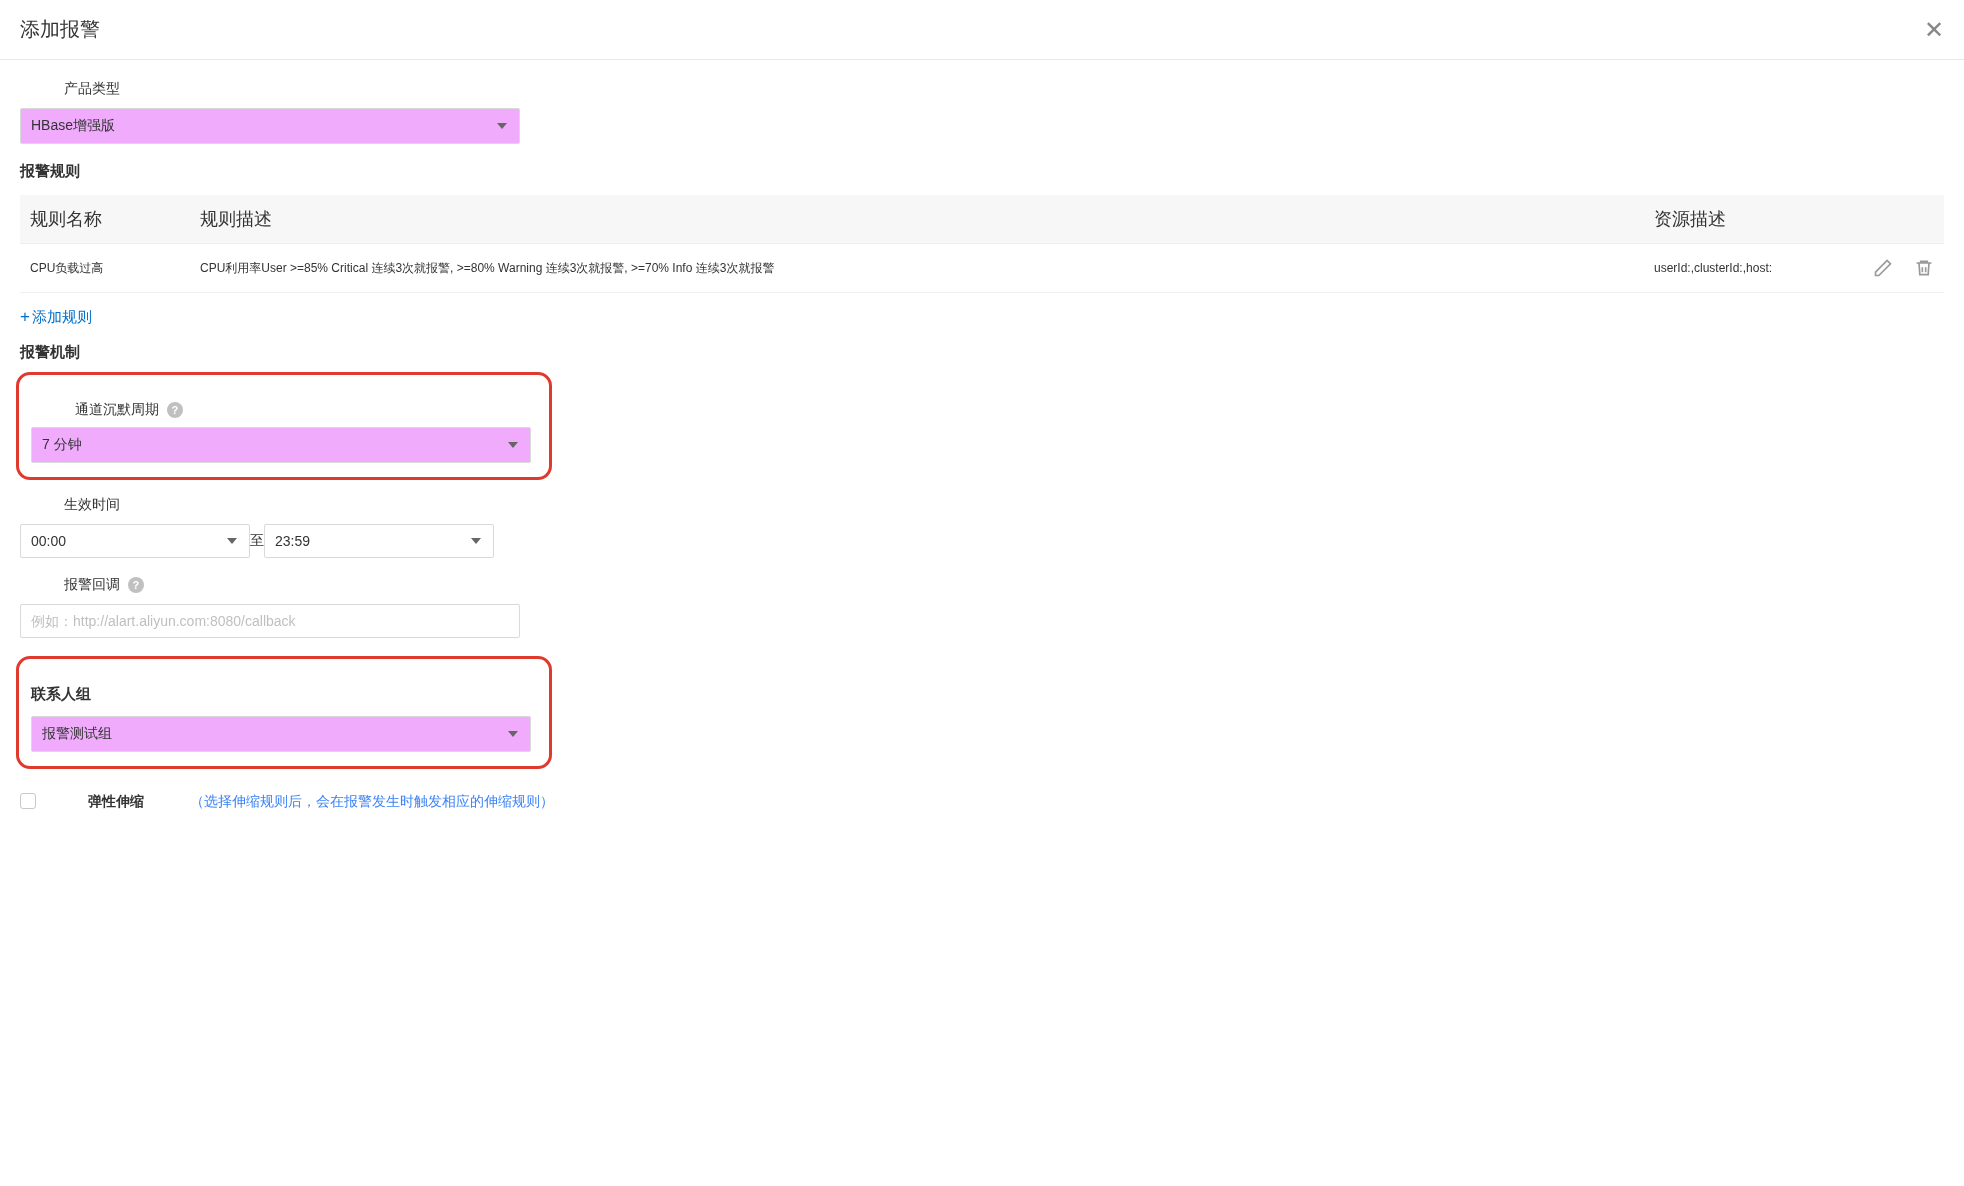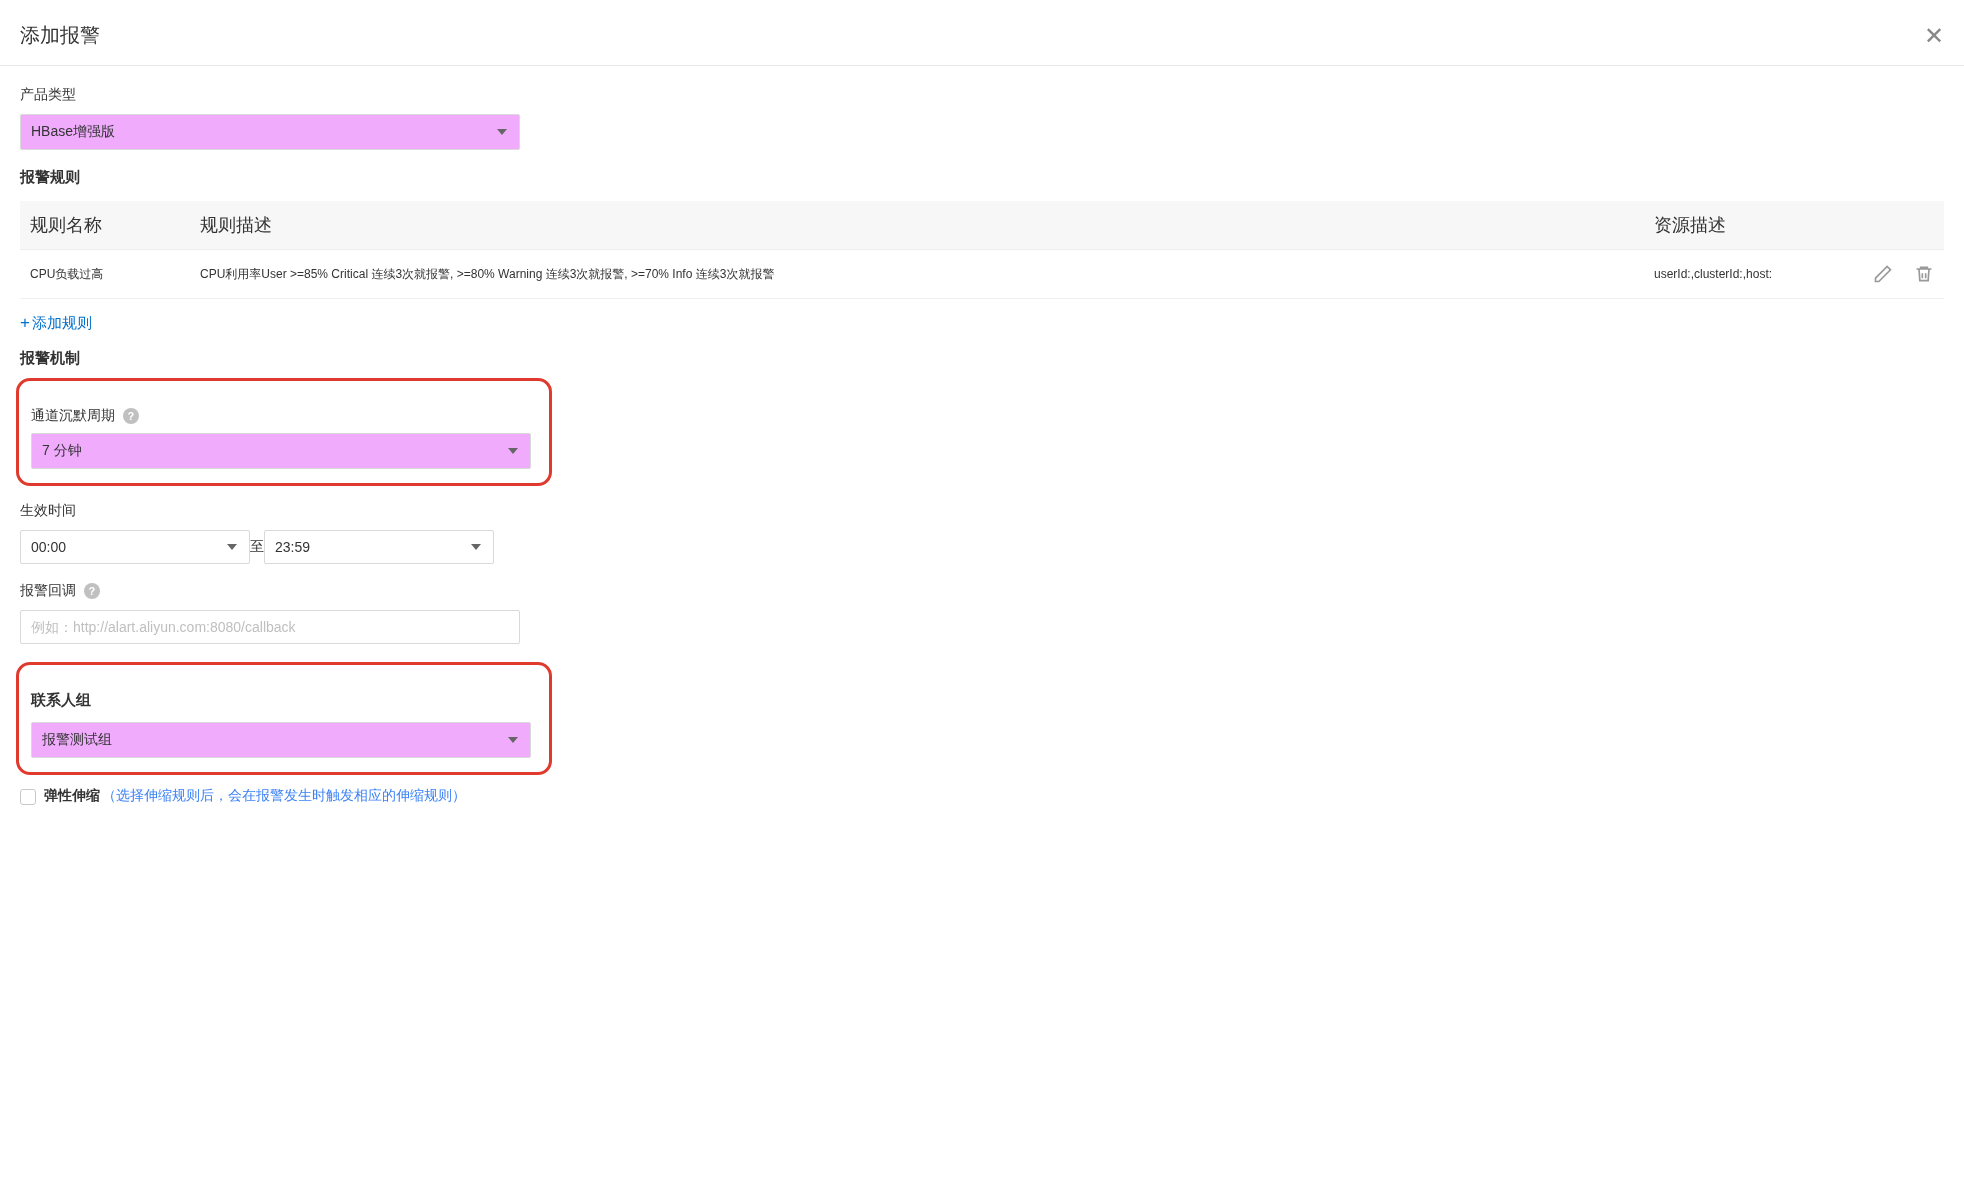--- a/index.html
+++ b/index.html
@@ -10,36 +10,36 @@
       background: #fff;
       padding: 0;
     }
     .modal-container { width: 100%; }
     .modal-header {
       display: flex;
       justify-content: space-between;
       align-items: center;
       padding: 16px 20px;
       border-bottom: 1px solid #e8e8e8;
-      margin-top: 6px;
     }
     .modal-title { font-size: 20px; font-weight: 500; color: #333; }
     .close-x {
       font-size: 24px;
       color: #888;
       cursor: pointer;
       font-weight: 300;
       line-height: 1;
     }
     .modal-body { padding: 20px; }
     .field-label {
       font-size: 14px;
       color: #333;
       margin-bottom: 10px;
       display: block;
+      margin-left: 44px;
     }
     .section-heading {
       font-size: 15px;
       font-weight: 600;
       color: #333;
       margin-top: 16px;
       margin-bottom: 14px;
     }
     .section-heading:first-child { margin-top: 0; }
     .select-control {
@@ -142,21 +142,21 @@
     .text-input {
       border: 1px solid #d9d9d9;
       border-radius: 2px;
       padding: 8px 10px;
       width: 500px;
       font-size: 14px;
       color: #333;
       outline: none;
     }
     .text-input::placeholder { color: #bfbfbf; }
-    .checkbox-row { display: flex; align-items: flex-end; margin-top: 12px; }
+    .checkbox-row { display: flex; align-items: flex-start; margin-top: 24px; gap: 44px; }
     .checkbox-box {
       width: 16px;
       height: 16px;
       border: 1px solid #c9c9c9;
       border-radius: 3px;
       margin-right: 8px;
       cursor: pointer;
       flex-shrink: 0;
     }
     .checkbox-label { font-weight: 600; color: #333; }

